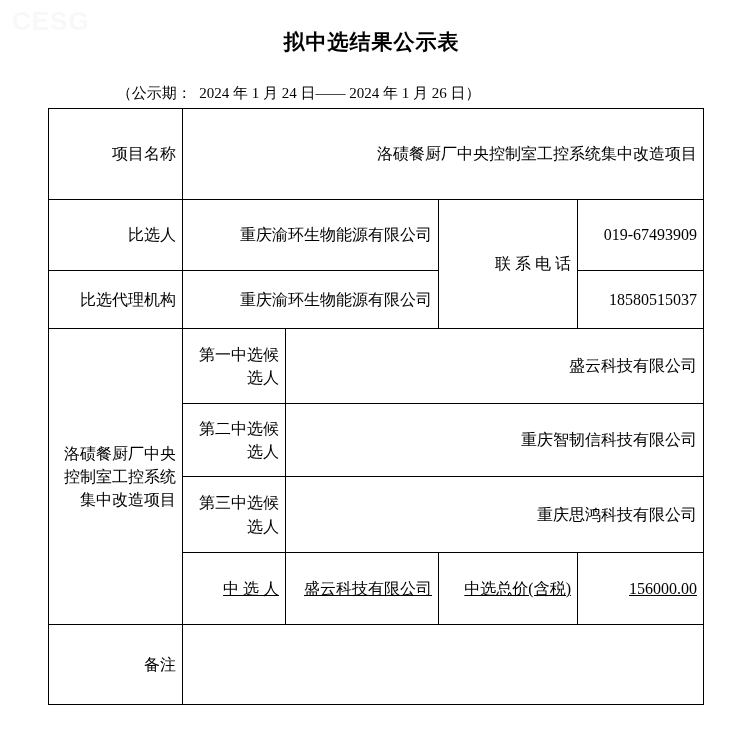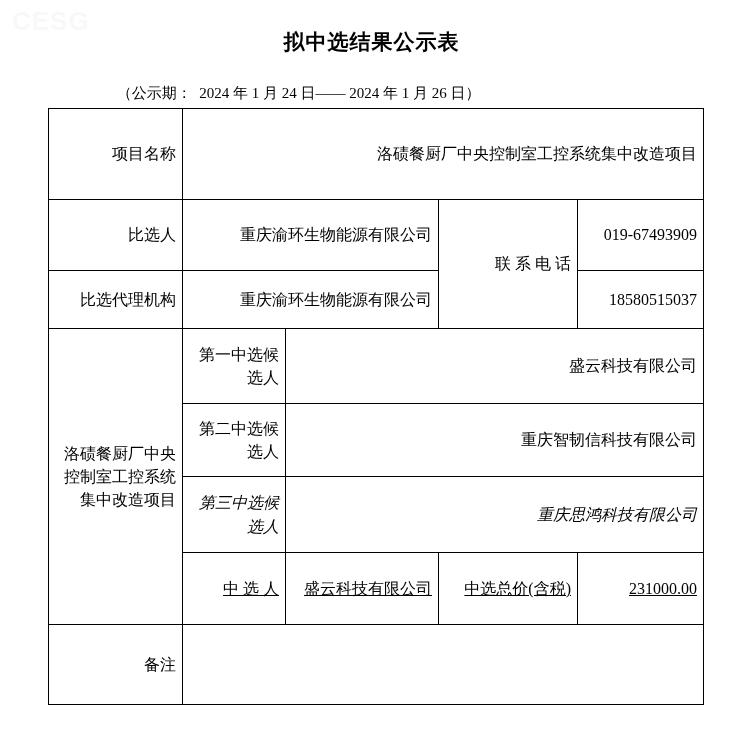--- a/index.html
+++ b/index.html
@@ -60,21 +60,21 @@
     line-height: 1.45;
     padding: 2px 6px;
     overflow: hidden;
     word-break: break-all;
   }
   tr.r1 { height: 91px; }
   tr.r2 { height: 71px; }
   tr.r3 { height: 58px; padding-left: 8px; }
   tr.r4 { height: 75px; }
   tr.r5 { height: 73px; }
-  tr.r6 { height: 76px; font-style: italic; }
+  tr.r6 { height: 76px; }
   tr.r7 { height: 72px; text-decoration: underline; }
   tr.r8 { height: 80px; padding-left: 27px; }
 </style>
 </head>
 <body>
 
 <div class="watermark">CESG</div>
 
 <div class="title">拟中选结果公示表</div>
 
@@ -114,20 +114,20 @@
       <td colspan="3">重庆智韧信科技有限公司</td>
     </tr>
     <tr class="r6">
       <td>第三中选候选人</td>
       <td colspan="3">重庆思鸿科技有限公司</td>
     </tr>
     <tr class="r7">
       <td>中 选 人</td>
       <td>盛云科技有限公司</td>
       <td>中选总价(含税)</td>
-      <td>231000.00</td>
+      <td>156000.00</td>
     </tr>
     <tr class="r8">
       <td>备注</td>
       <td colspan="4"></td>
     </tr>
   </tbody>
 </table>
 
 </body></html>

